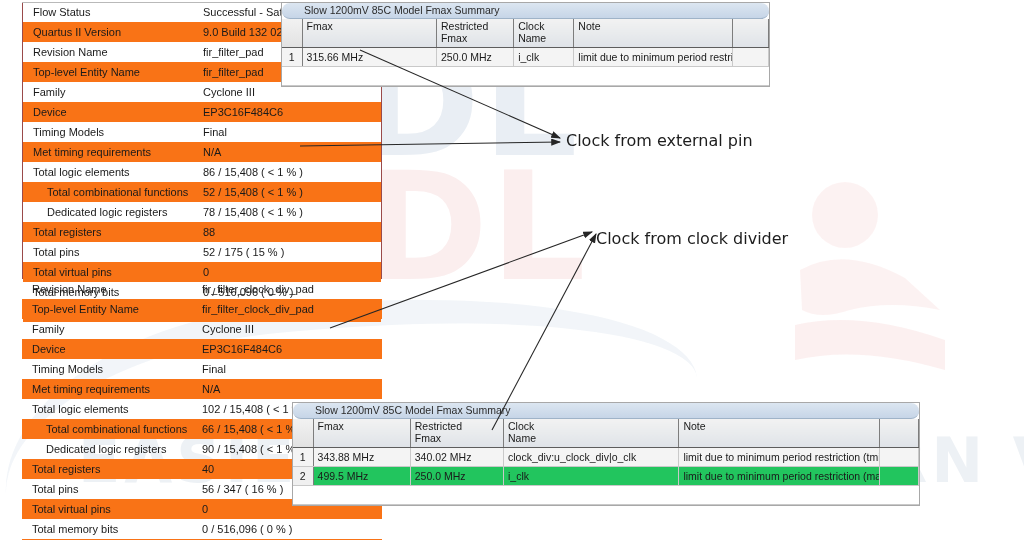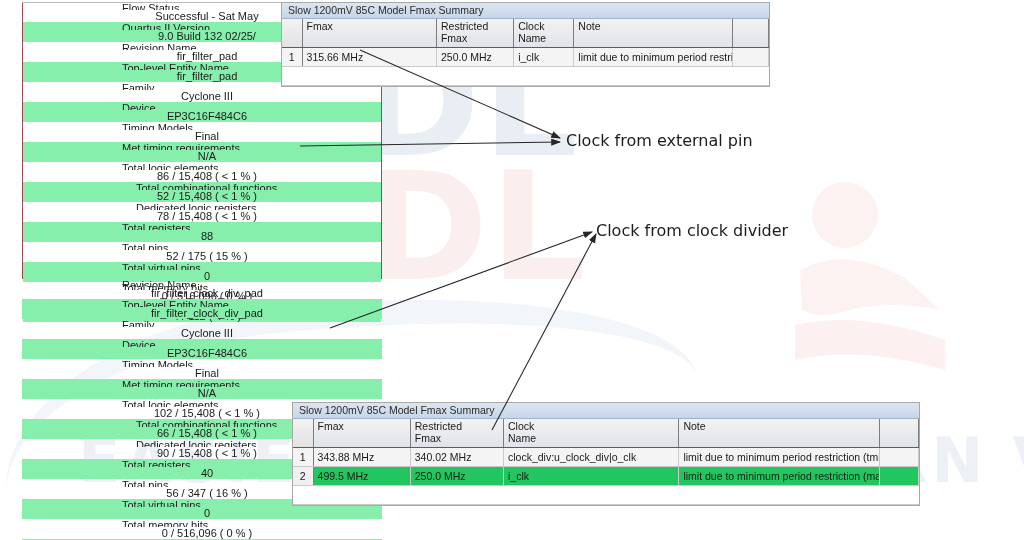--- a/index.html
+++ b/index.html
@@ -60,23 +60,22 @@
   }
   #panel-bottom{
     left:22px;top:279px;width:360px;height:240px;
     background:transparent;
   }
   .sum-row{
     display:flex;
     height:20px;
     align-items:center;
     padding-left:10px;
-    flex-direction:column;
-  }
-  .sum-row.alt{background:#86efac;align-items:center;}
+  }
+  .sum-row.alt{background:#f97316;align-items:center;}
   .sum-label{
     width:170px;
     white-space:nowrap;
     overflow:hidden;
     font-size:11px;
   }
   .sum-label.indent1{padding-left:14px;width:156px;}
   .sum-value{
     white-space:nowrap;
     font-size:11px;
@@ -90,26 +89,27 @@
     position:absolute;
     z-index:5;
     background:#ffffff;
     border:1px solid #a8a8a8;
     font-size:10.5px;
     color:#111;
   }
   .fmax-title{
     height:15px;
     line-height:15px;
-    padding-left:6px;
+    padding-left:22px;
     font-size:10.5px;
     color:#2b2b2b;
     background:linear-gradient(180deg,#dce6f1 0%,#c6d5e7 100%);
     border-bottom:1px solid #9fb3c8;
     white-space:nowrap;
+    border-radius:8px;
   }
   table.fmax{
     border-collapse:collapse;
     width:100%;
     table-layout:fixed;
     font-size:10.5px;
   }
   table.fmax th{
     background:linear-gradient(180deg,#f2f2f2 0%,#dfe3e8 100%);
     border-right:1px solid #7d7d7d;
@@ -148,21 +148,21 @@
   
   .annot{
     position:absolute;
     z-index:8;
     font-size:16px;
     color:#1d1d1d;
     white-space:nowrap;
     font-family:"DejaVu Sans", sans-serif;
   }
   #annot-ext{left:566px;top:131px;}
-  #annot-div{left:596px;top:221px;}
+  #annot-div{left:596px;top:229px;}
 
   #arrows{position:absolute;left:0;top:0;width:1024px;height:540px;z-index:7;pointer-events:none;}
 </style>
 </head>
 <body>
 
 <div id="watermark">
   <div class="wm-text" id="wm-vhdl-top">VHDL</div>
   <div class="wm-text" id="wm-vhdl-bot">VHDL</div>
   <div id="wm-swoosh"></div>

